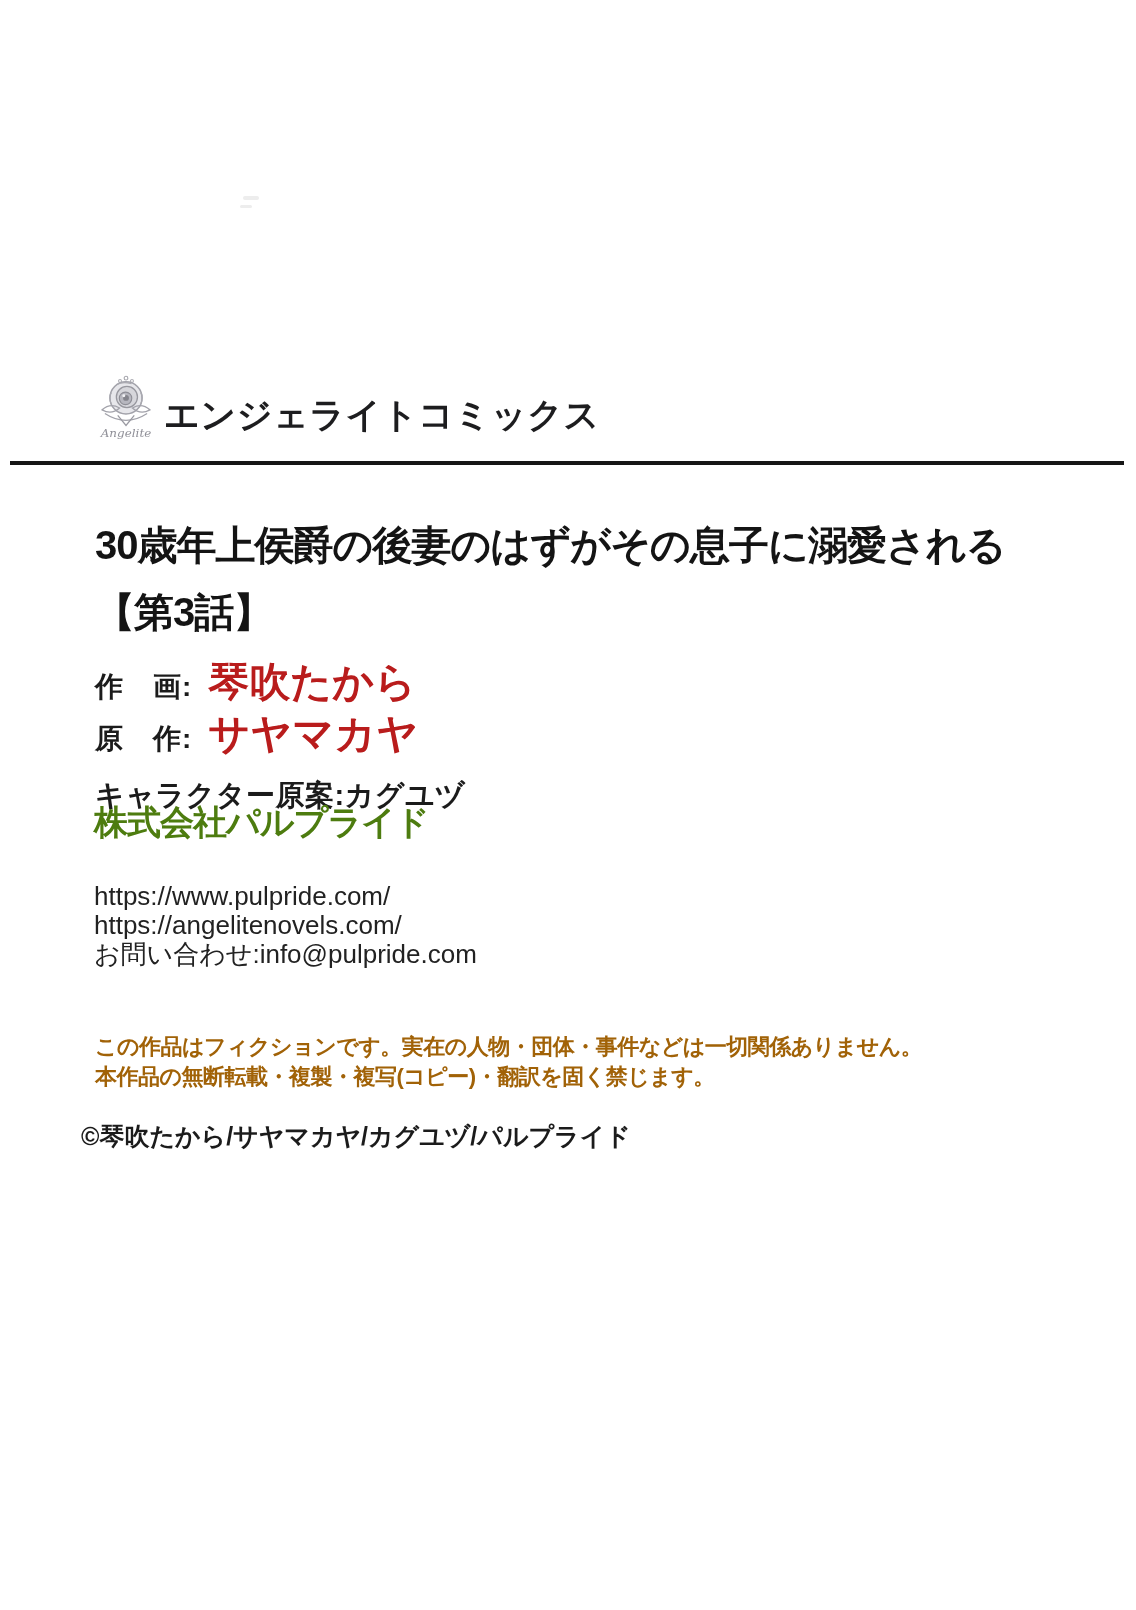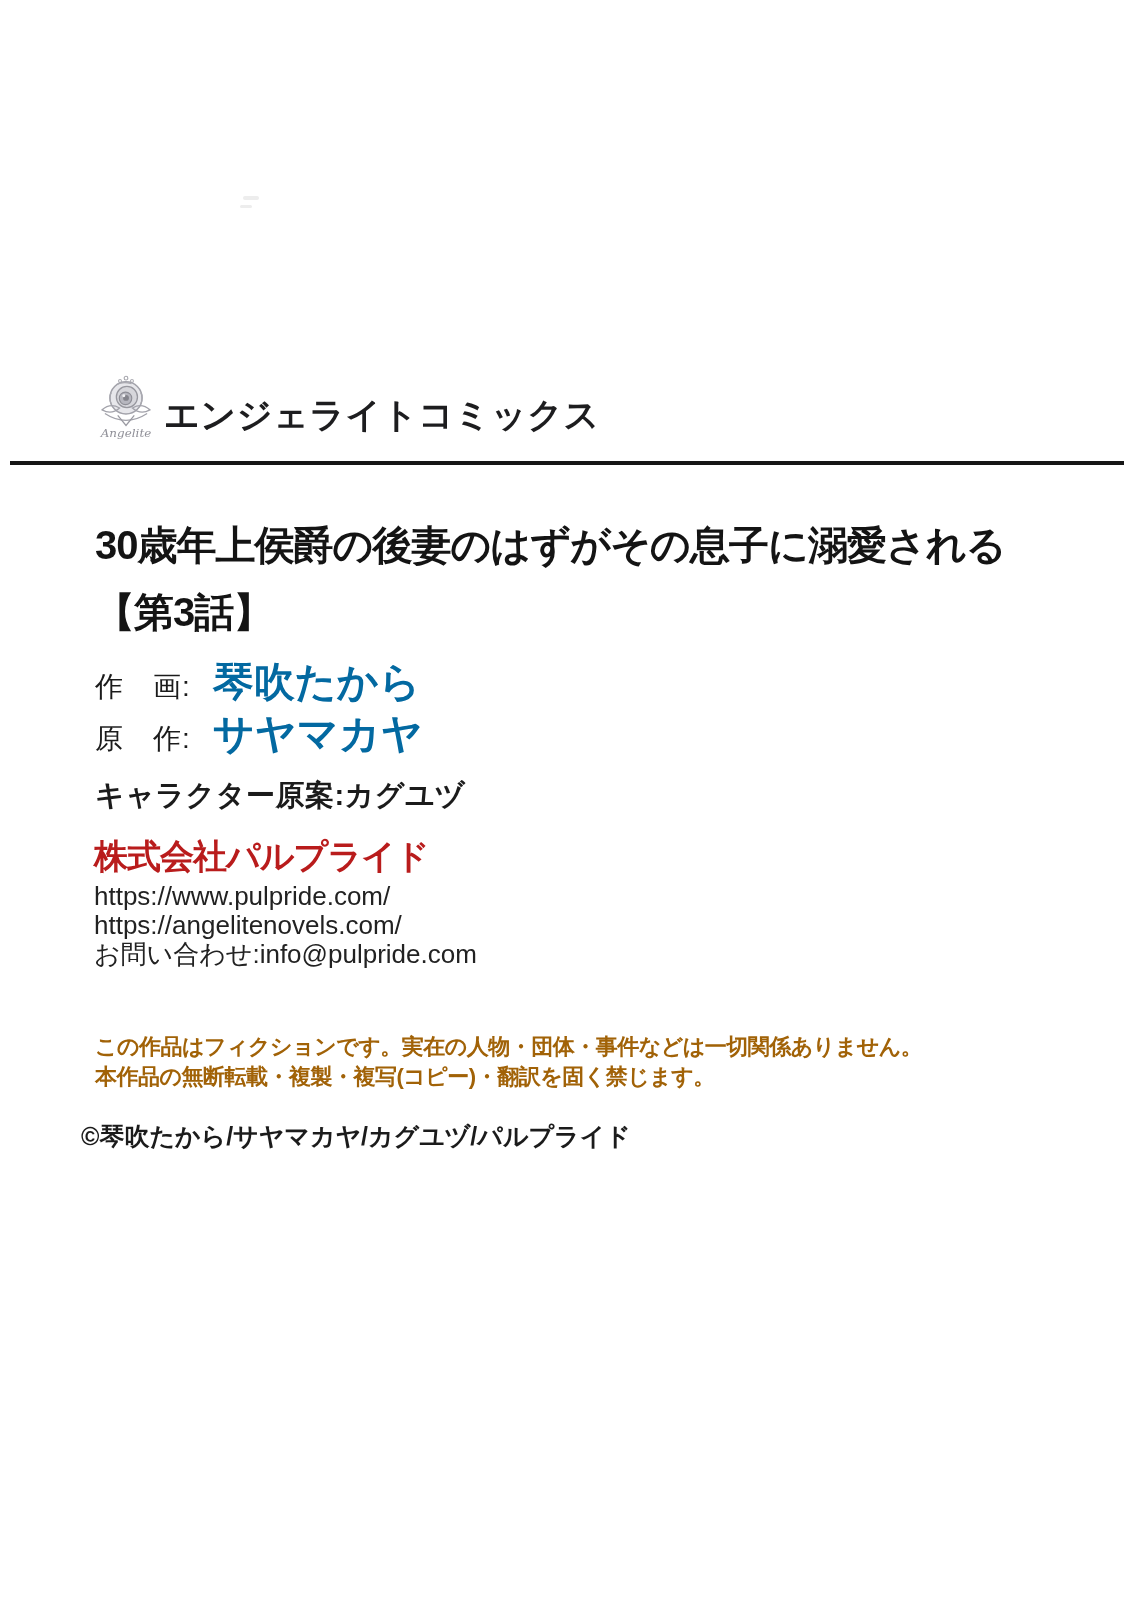--- a/index.html
+++ b/index.html
@@ -42,35 +42,35 @@
   }
 
   
   .credit-row {
     position: absolute; left: 95px;
     display: flex; align-items: baseline; white-space: nowrap;
   }
   .credit-row.r1 { top: 655px; }
   .credit-row.r2 { top: 707px; }
   .credit-label {
-    font-size: 28px; font-weight: 400; letter-spacing: 1px; color: #1b1b1b;
+    font-size: 28px; font-weight: 700; letter-spacing: 1px; color: #1b1b1b;
   }
   .credit-name {
     font-size: 41px; font-weight: 700; letter-spacing: 0px;
-    margin-left: 22px; color: #0369a1; font-family: Liberation Serif, serif;
+    margin-left: 16px; color: #b91c1c; font-family: Liberation Serif, serif;
   }
   .credit-row.r3 {
     top: 764px; font-size: 29px; font-weight: 700; letter-spacing: 0.5px; margin-top: 12px;
   }
 
   
   .publisher {
-    position: absolute; left: 94px; top: 834px;
+    position: absolute; left: 94px; top: 800px;
     font-size: 34px; font-weight: 700; letter-spacing: -1px;
-    white-space: nowrap; color: #b91c1c;
+    white-space: nowrap; color: #4d7c0f;
   }
   .links {
     position: absolute; left: 94px; top: 882px;
     font-size: 26px; font-weight: 500; line-height: 29px;
     color: #222222; white-space: nowrap;
   }
   .links .link-line { letter-spacing: 0px; }
 
   
   .disclaimer {

